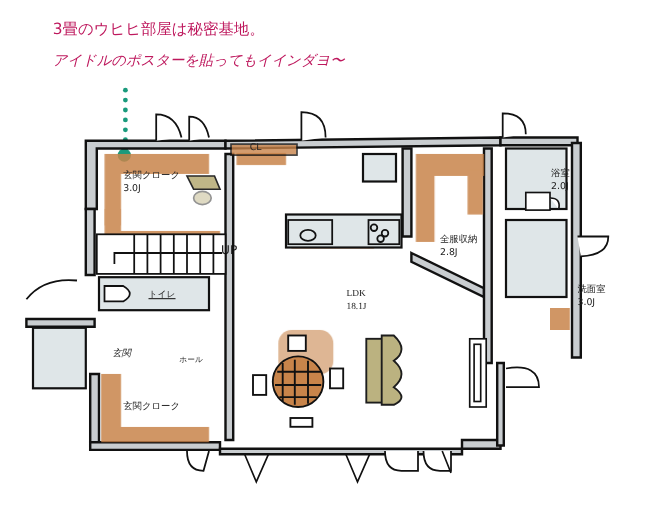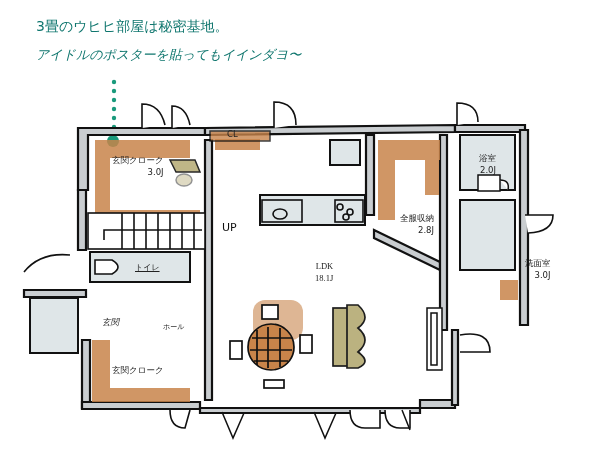--- a/index.html
+++ b/index.html
@@ -1,22 +1,22 @@
 <!DOCTYPE html>
 <html><head>
 <meta charset="utf-8">
 <style>
   html, body { margin: 0; padding: 0; background: #ffffff; }
   body { width: 600px; height: 465px; position: relative; overflow: hidden;
          font-family: "DejaVu Sans", "Liberation Sans", sans-serif; }
-  .caption { position: absolute; left: 36px; color: #0f766e; font-size: 13px; white-space: nowrap; text-align: right; }
+  .caption { position: absolute; left: 48px; color: #be185d; font-size: 13px; white-space: nowrap; text-align: right; }
   .cap1 { top: 18px; font-size: 14px; }
   .cap2 { top: 46px; font-style: italic; }
   svg.plan { position: absolute; left: 0; top: 0; }
-  .lbl { position: absolute; font-size: 8.5px; color: #222; white-space: nowrap; text-align: right; line-height: 1.45; }
+  .lbl { position: absolute; font-size: 8.5px; color: #222; white-space: nowrap; text-align: left; line-height: 1.45; }
   .lbl span { display: block; }
   .up { position: absolute; font-size: 11px; color: #111; }
 </style>
 </head>
 <body>
 
 <div class="caption cap1">3畳のウヒヒ部屋は秘密基地。</div>
 <div class="caption cap2">アイドルのポスターを貼ってもイインダヨ〜</div>
 
 <svg class="plan" width="600" height="465" viewBox="0 0 600 465">
@@ -154,21 +154,21 @@
   </g>
 </svg>
 
 <div class="lbl" style="left:112px;top:154px;">
   <span>玄関クローク</span>
   <span>3.0J</span>
 </div>
 <div class="lbl" style="left:227px;top:128px;">
   <span>CL</span>
 </div>
-<div class="lbl" style="left:479px;top:152px;">
+<div class="lbl" style="left:501px;top:152px;">
   <span>浴室</span>
   <span>2.0J</span>
 </div>
 <div class="lbl" style="left:400px;top:212px;">
   <span>全服収納</span>
   <span>2.8J</span>
 </div>
 <div class="lbl" style="left:477px;top:257px;margin-left:48px;">
   <span>洗面室</span>
   <span>3.0J</span>
@@ -182,13 +182,13 @@
 </div>
 <div class="lbl" style="left:102px;top:316px;font-style:italic;">
   <span>玄関</span>
 </div>
 <div class="lbl" style="left:163px;top:322px;font-size:7px;">
   <span>ホール</span>
 </div>
 <div class="lbl" style="left:112px;top:364px;">
   <span>玄関クローク</span>
 </div>
-<div class="up" style="left:222px;top:221px;">UP</div>
+<div class="up" style="left:201px;top:221px;">UP</div>
 
 </body></html>

